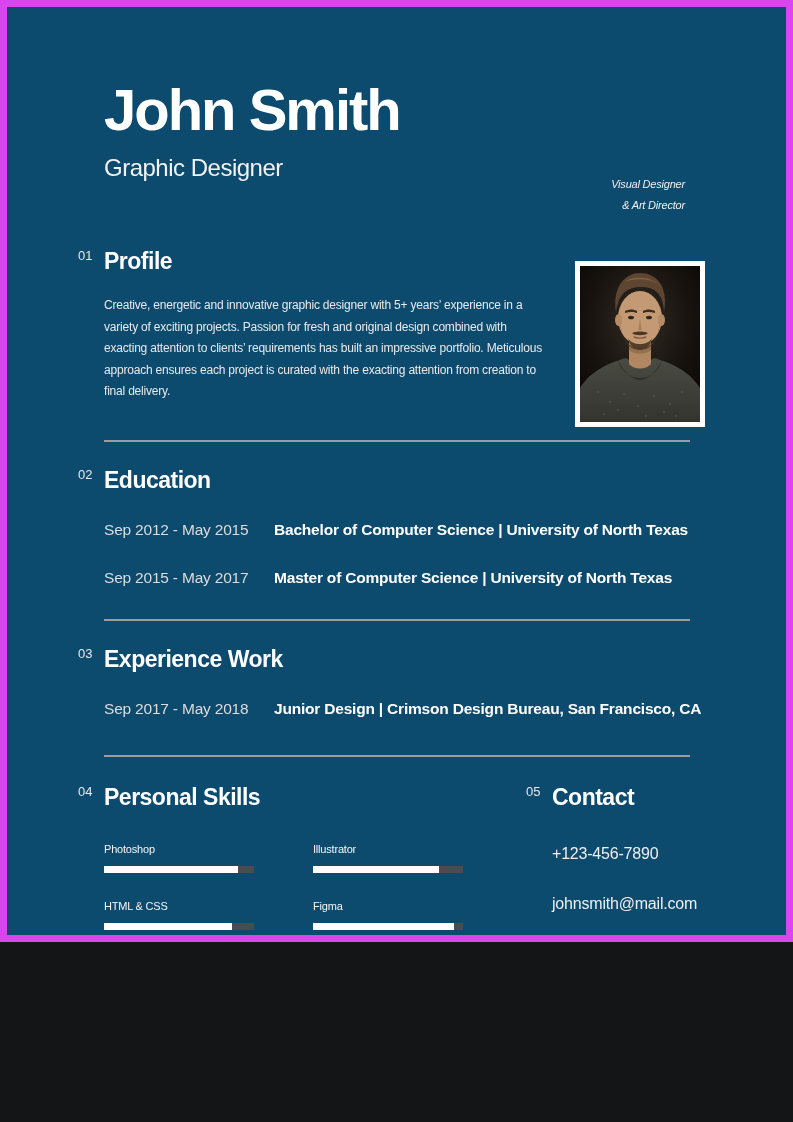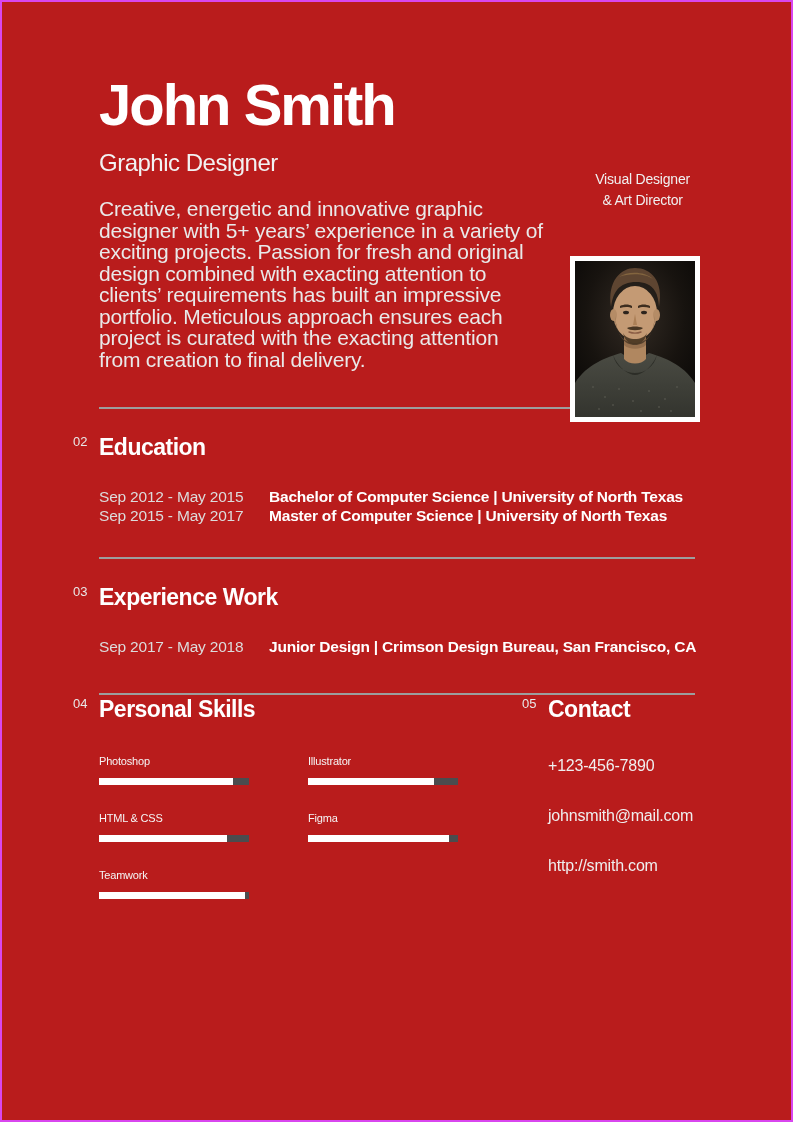--- a/index.html
+++ b/index.html
@@ -2,24 +2,24 @@
 <html><head>
 <meta charset="utf-8">
 <style>
   * { box-sizing: border-box; margin: 0; padding: 0; }
   html, body { background: #141517; }
   body { font-family: "Liberation Sans", sans-serif; }
 
   .page {
     position: relative;
     width: 793px;
-    height: 1122px;
+    height: 942px;
     margin: 0 auto;
-    background: #b91c1c;
-    border: 2px solid #d946ef;
+    background: #0c4a6e;
+    border: 7px solid #d946ef;
     color: #ffffff;
     overflow: hidden;
   }
 
   .content { padding: 0 96px 0 97px; }
 
   
   .header { padding-top: 72px; }
   .name {
     font-size: 58px;
@@ -33,25 +33,26 @@
     font-size: 24px;
     font-weight: 400;
     line-height: 30px;
     letter-spacing: -0.5px;
     color: #f2f2f2;
   }
   .role-note {
     position: absolute;
     top: 167px;
     right: 101px;
-    text-align: center;
-    font-size: 14px;
+    text-align: right;
+    font-size: 11px;
     line-height: 21px;
     color: #f0f0f0;
     letter-spacing: -0.2px;
+    font-style: italic;
   }
 
   
   .section-heading {
     position: relative;
     font-size: 23px;
     font-weight: 700;
     line-height: 28px;
     letter-spacing: -0.5px;
     color: #ffffff;
@@ -64,21 +65,21 @@
     font-weight: 400;
     letter-spacing: 0;
     color: #e8e8e8;
   }
 
   
   .profile-heading { margin-top: 64px; }
   .profile-body {
     margin-top: 20px;
     max-width: 446px;
-    font-size: 21px;
+    font-size: 12px;
     line-height: 21.5px;
     letter-spacing: -0.2px;
     color: #e9e9e9;
   }
   .photo-frame {
     position: absolute;
     left: 568px;
     top: 254px;
     width: 130px;
     height: 166px;
@@ -111,24 +112,24 @@
     font-weight: 400;
     color: #dcdcdc;
     white-space: nowrap;
   }
   .timeline-row .desc {
     font-weight: 700;
     color: #ffffff;
     white-space: nowrap;
   }
   .row-a { margin-top: 26px; }
-  .row-b { }
-
-  
-  .bottom { display: flex; }
+  .row-b { margin-top: 29px; }
+
+  
+  .bottom { display: flex; margin-top: 26px; }
   .skills-col { width: 360px; }
   .contact-col { margin-left: 89px; }
 
   .skills-grid {
     margin-top: 28px;
     display: grid;
     grid-template-columns: 150px 150px;
     column-gap: 59px;
     row-gap: 23px;
   }
@@ -163,20 +164,24 @@
   <div class="content header">
     <div class="name">John Smith</div>
     <div class="job-title">Graphic Designer</div>
   </div>
   <div class="role-note">
     <div>Visual Designer</div>
     <div>&amp; Art Director</div>
   </div>
 
   <div class="content">
+    <div class="section-heading profile-heading">
+      <span class="section-num">01</span>
+      <span>Profile</span>
+    </div>
     <p class="profile-body">Creative, energetic and innovative graphic designer with 5+ years’ experience in a variety of exciting projects. Passion for fresh and original design combined with exacting attention to clients’ requirements has built an impressive portfolio. Meticulous approach ensures each project is curated with the exacting attention from creation to final delivery.</p>
   </div>
 
   <div class="photo-frame">
     <svg viewBox="0 0 120 156" xmlns="http://www.w3.org/2000/svg" role="img">
       <defs>
         <radialGradient id="bgGrad" cx="50%" cy="36%" r="75%">
           <stop offset="0%" stop-color="#332b24"></stop>
           <stop offset="55%" stop-color="#17130f"></stop>
           <stop offset="100%" stop-color="#070605"></stop>

